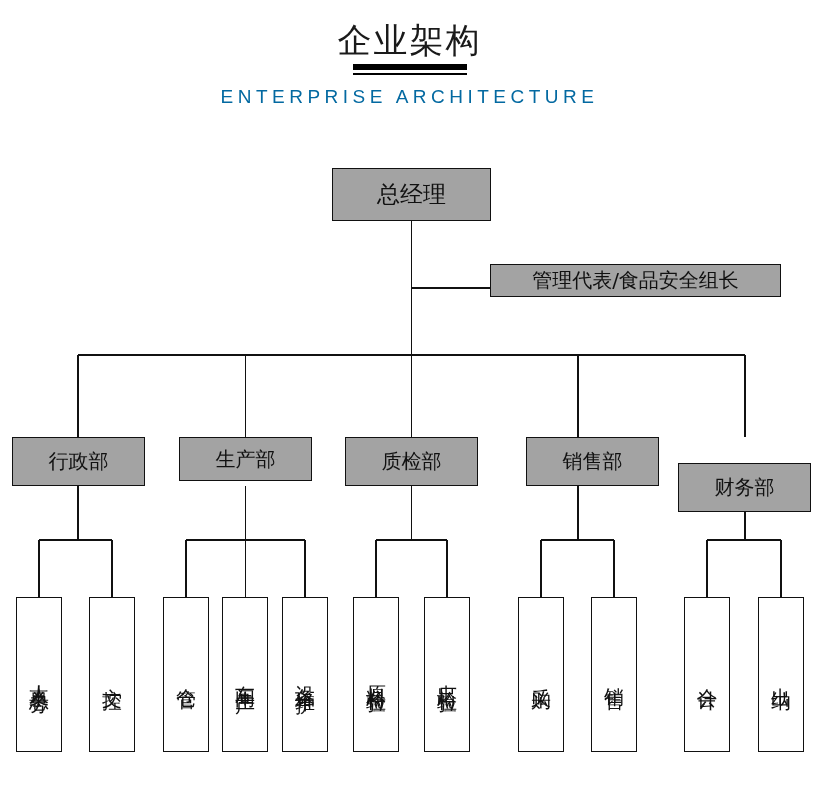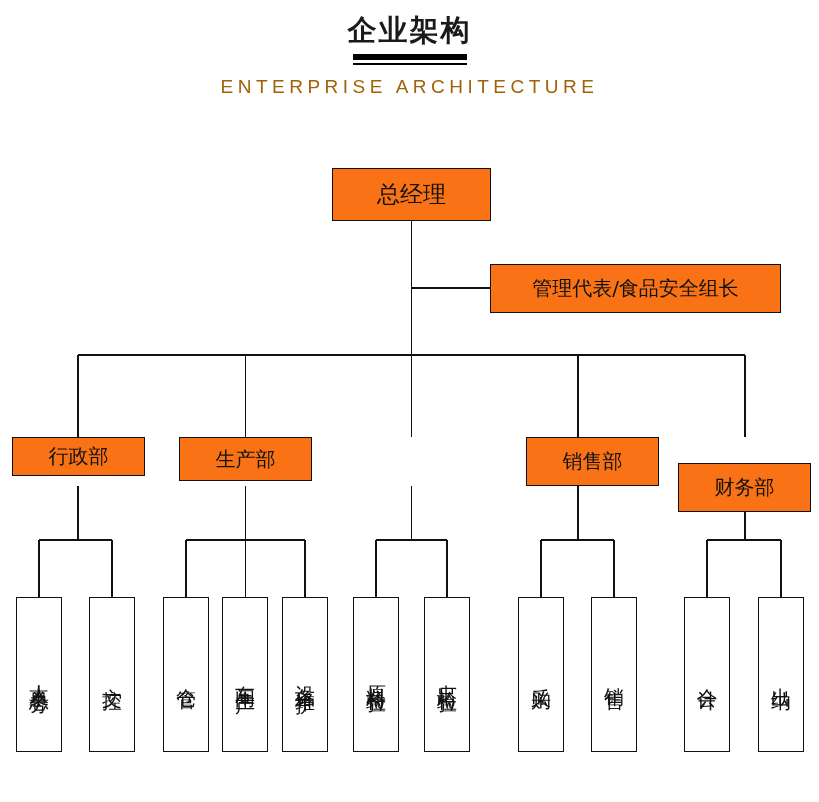--- a/index.html
+++ b/index.html
@@ -20,25 +20,25 @@
 
   
   .header {
     position: absolute;
     left: 0;
     top: 0;
     width: 819px;
     text-align: center;
   }
   .title-cn {
-    font-size: 29px;
-    font-weight: bold;
+    font-size: 34px;
+    font-weight: normal;
     color: #1a1a1a;
     letter-spacing: 2px;
-    margin-top: 10px;
+    margin-top: 20px;
     line-height: 40px;
     font-family: "DejaVu Sans", "Liberation Sans", sans-serif;
   }
   .rule-wrap {
     margin-top: 4px;
     height: 12px;
     position: relative;
   }
   .rule-thick {
     position: absolute;
@@ -54,21 +54,21 @@
     left: 50%;
     transform: translateX(-50%);
     top: 9px;
     width: 114px;
     height: 1.5px;
     background: #000000;
   }
   .title-en {
     margin-top: 10px;
     font-size: 19px;
-    color: #a16207;
+    color: #0369a1;
     letter-spacing: 4.5px;
     font-family: "Liberation Sans", sans-serif;
   }
 
   
   #links {
     position: absolute;
     left: 0;
     top: 0;
     width: 819px;
@@ -81,21 +81,21 @@
     position: absolute;
     box-sizing: border-box;
     border: 1.6px solid #111111;
     display: flex;
     align-items: center;
     justify-content: center;
     font-family: "DejaVu Sans", "Liberation Sans", sans-serif;
     color: #111111;
   }
   .node.filled {
-    background: #f97316;
+    background: #a3a3a3;
   }
   .node.plain {
     background: #ffffff;
     border-width: 1.4px;
   }
   .node.root {
     font-size: 23px;
   }
   .node.staff {
     font-size: 20px;
@@ -170,30 +170,33 @@
       <path d="M707 540 L781 540"></path>
       <path d="M707 540 L707 597"></path>
       <path d="M781 540 L781 597"></path>
     </g>
   </svg>
 
   <div class="node filled root" style="left:332px; top:168px; width:159px; height:53px;">
     <span>总经理</span>
   </div>
 
-  <div class="node filled staff" style="left:490px; top:264px; width:291px; height:49px;">
+  <div class="node filled staff" style="left:490px; top:264px; width:291px; height:33px;">
     <span>管理代表/食品安全组长</span>
   </div>
 
-  <div class="node filled dept" style="left:12px; top:437px; width:133px; height:39px;">
+  <div class="node filled dept" style="left:12px; top:437px; width:133px; height:49px;">
     <span>行政部</span>
   </div>
   <div class="node filled dept" style="left:179px; top:437px; width:133px; height:44px;">
     <span>生产部</span>
   </div>
+  <div class="node filled dept" style="left:345px; top:437px; width:133px; height:49px;">
+    <span>质检部</span>
+  </div>
   <div class="node filled dept" style="left:526px; top:437px; width:133px; height:49px;">
     <span>销售部</span>
   </div>
   <div class="node filled dept" style="left:678px; top:437px; width:133px; height:49px;margin-top:26px;">
     <span>财务部</span>
   </div>
 
   <div class="node plain leaf" style="left:16px; top:597px; width:46px; height:155px;">
     <span class="vtext">人事总务</span>
   </div>

